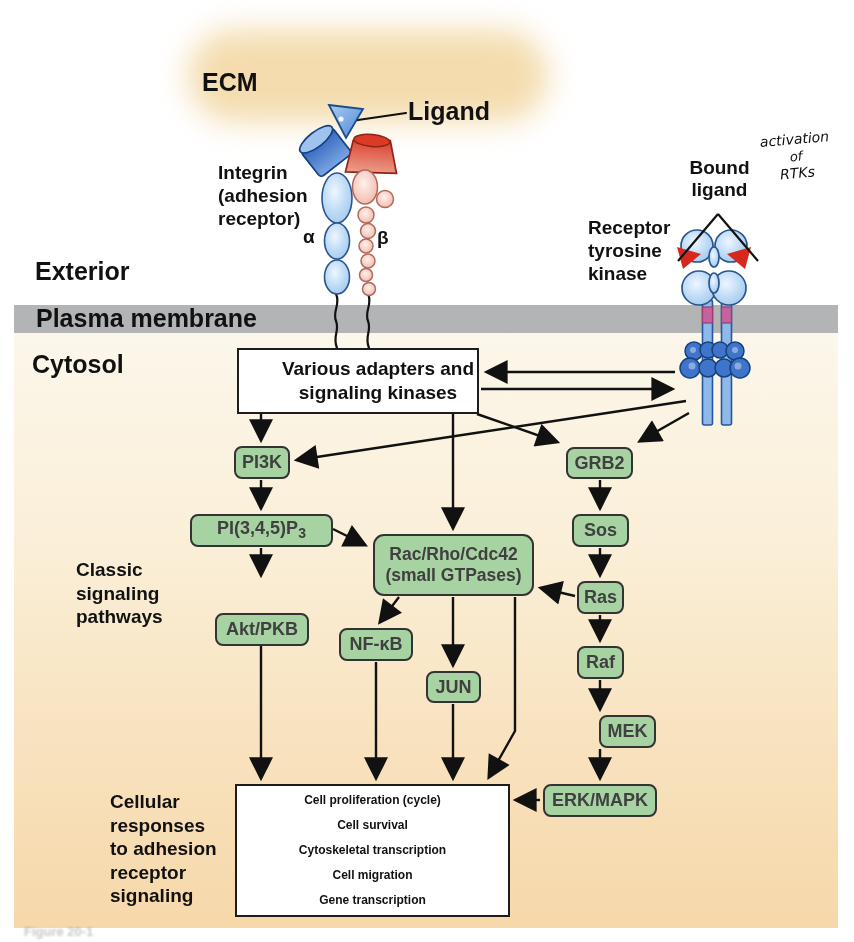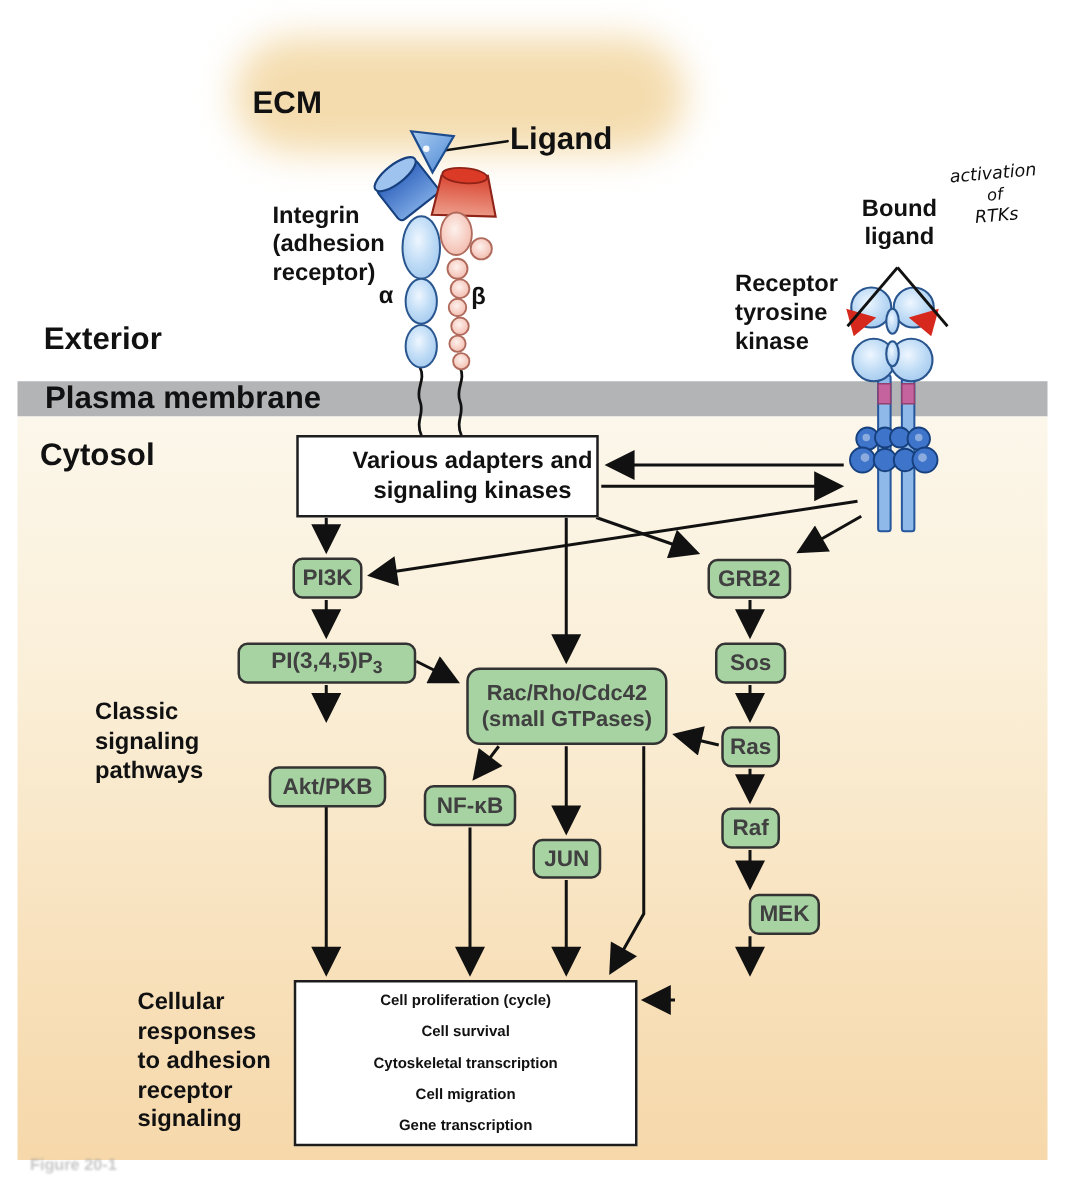--- a/index.html
+++ b/index.html
@@ -251,20 +251,23 @@
   </div>
   <div class="gbox" style="left:577px;top:581px;width:47px;height:33px;">
     <span>Ras</span>
   </div>
   <div class="gbox" style="left:577px;top:646px;width:47px;height:33px;">
     <span>Raf</span>
   </div>
   <div class="gbox" style="left:571px;top:715px;width:57px;height:33px;margin-left:28px;">
     <span>MEK</span>
   </div>
+  <div class="gbox" style="left:543px;top:784px;width:114px;height:33px;">
+    <span>ERK/MAPK</span>
+  </div>
 
   <div class="wbox" style="left:235px;top:784px;width:275px;height:133px;font-size:12px;line-height:25px;">
     <div>Cell proliferation (cycle)</div>
     <div>Cell survival</div>
     <div>Cytoskeletal transcription</div>
     <div>Cell migration</div>
     <div>Gene transcription</div>
   </div>
 
 </div>

